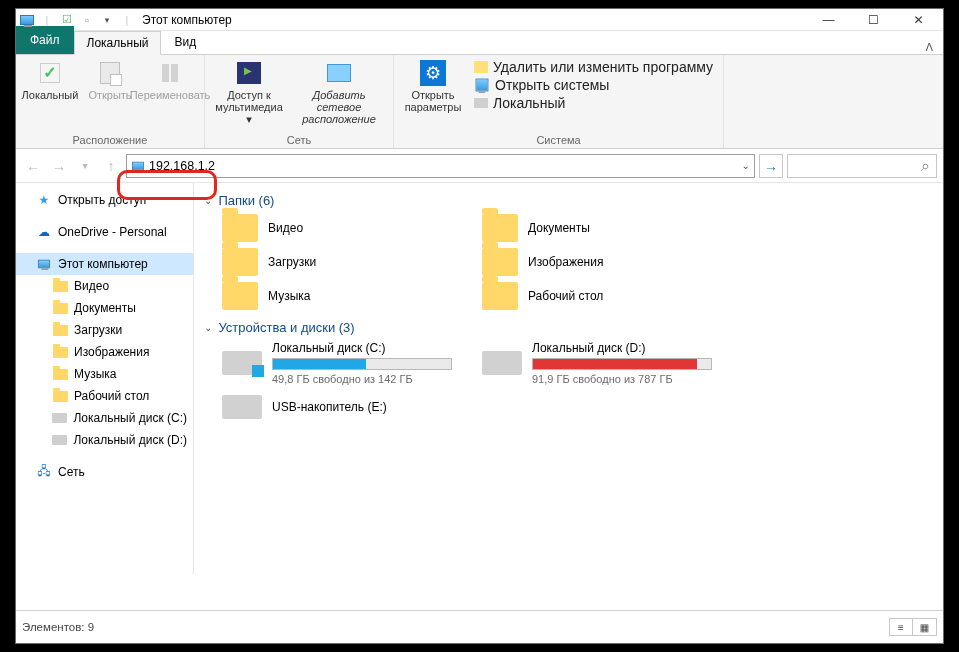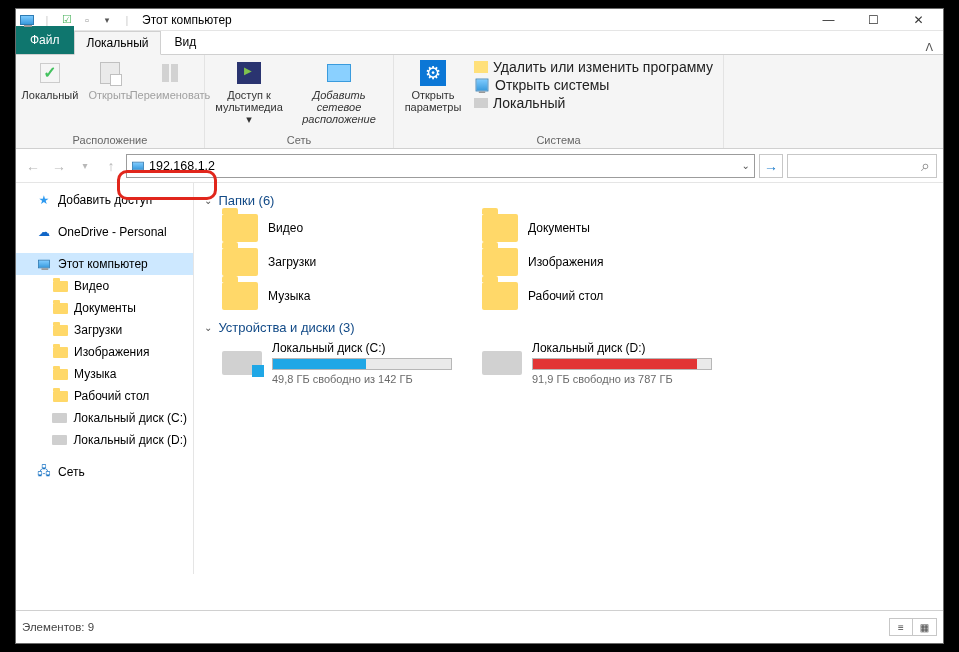--- a/index.html
+++ b/index.html
@@ -220,21 +220,21 @@
     <div class="go-btn">→</div>
     <div class="search">
       <span>⌕</span>
     </div>
   </div>
 
   <div class="body">
     <div class="nav">
       <div class="nav-item">
           <span class="nicon i-star">★</span>
-          <span>Добавить доступ</span>
+          <span>Открыть доступ</span>
         </div>
       <div class="nav-sep"></div>
       <div class="nav-item">
           <span class="nicon i-cloud">☁</span>
           <span>OneDrive - Personal</span>
         </div>
       <div class="nav-sep"></div>
       <div class="nav-item sel">
           <span class="nicon i-pc">
             <span class="pc-glyph"></span>
@@ -346,20 +346,26 @@
         <div class="drive-item">
           <div class="drive-icon"></div>
           <div class="drive-info">
             <span>Локальный диск (D:)</span>
             <div class="bar">
                 <div class="fill" id="barD" style="width: 92%; background: rgb(226, 53, 53);"></div>
               </div>
             <span class="free">91,9 ГБ свободно из 787 ГБ</span>
           </div>
         </div>
+        <div class="drive-item">
+          <div class="drive-icon"></div>
+          <div class="drive-info">
+            <span>USB-накопитель (E:)</span>
+          </div>
+        </div>
       </div>
     </div>
   </div>
 
   <div class="status">
     <span>Элементов: 9</span>
     <div class="views">
       <div class="vbtn">≡</div>
       <div class="vbtn">▦</div>
     </div>

